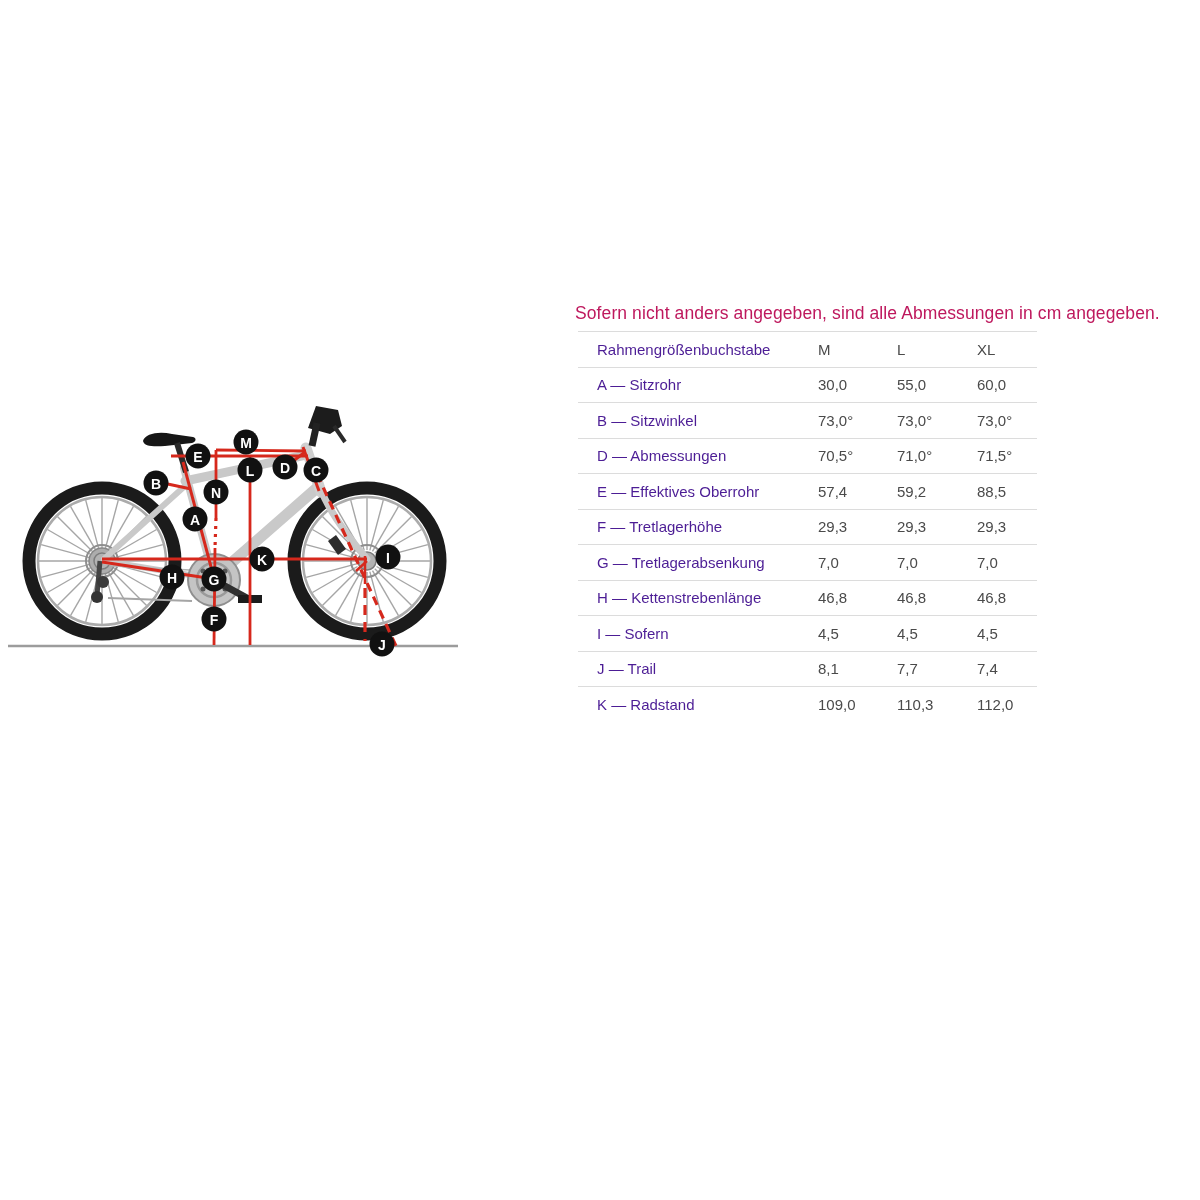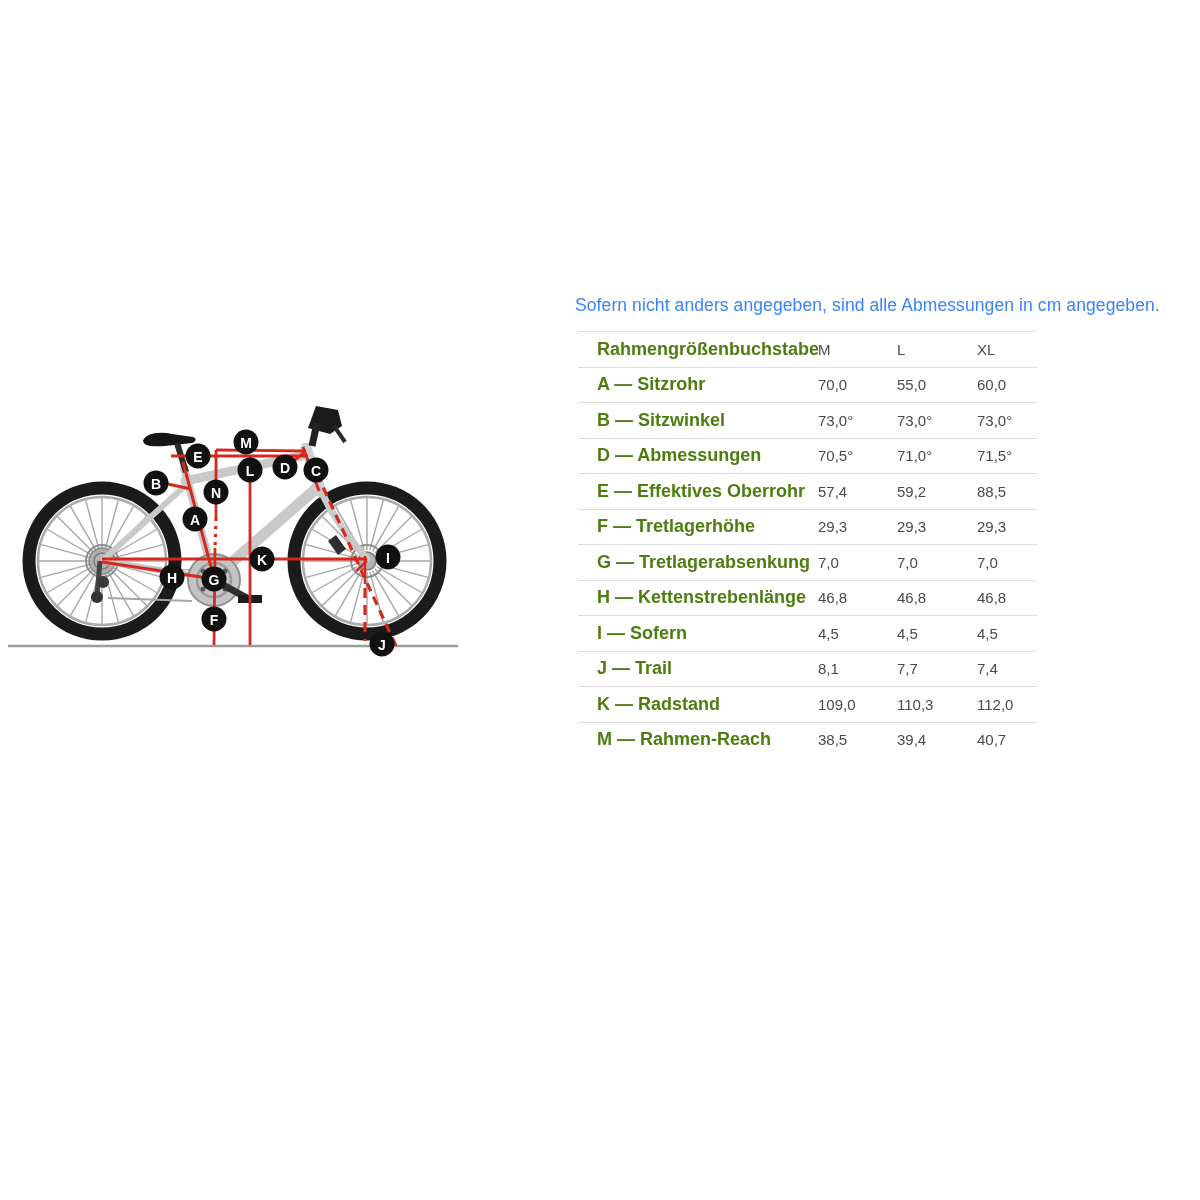--- a/index.html
+++ b/index.html
@@ -14,21 +14,21 @@
   }
   .geo-table{
     position:absolute;left:578px;top:331px;width:459px;
   }
   .t-row{
     display:grid;grid-template-columns:240px 79px 80px 60px;
     height:35.5px;align-items:center;border-top:1px solid #dcdcdc;
     box-sizing:border-box;
   }
   .t-row .c-label{
-    font-size:18px;font-weight:700;color:#4d7c0f;padding-left:19px;
+    font-size:15px;font-weight:400;color:#4c1d95;padding-left:19px;
     white-space:nowrap;
   }
   .t-row .c-val{
     font-size:15px;font-weight:400;color:#4a4a4a;white-space:nowrap;
   }
   .t-row.header .c-val{color:#4a4a4a;}
   svg text{font-family:"Liberation Sans", sans-serif;}
 </style>
 </head>
 <body>
@@ -210,33 +210,33 @@
         <circle cx="246" cy="442" r="12.5" fill="#111111"></circle>
         <text x="246" y="442.5" fill="#ffffff" font-size="14" font-weight="bold" text-anchor="middle" dominant-baseline="central">M</text>
       </g>
       <g>
         <circle cx="216" cy="492" r="12.5" fill="#111111"></circle>
         <text x="216" y="492.5" fill="#ffffff" font-size="14" font-weight="bold" text-anchor="middle" dominant-baseline="central">N</text>
       </g>
     </g>
 </svg>
 
-<div class="note" style="color: #3b82f6;">Sofern nicht anders angegeben, sind alle Abmessungen in cm angegeben.</div>
+<div class="note" style="color: #be185d; margin-top: 8px;">Sofern nicht anders angegeben, sind alle Abmessungen in cm angegeben.</div>
 
 <div class="geo-table">
   <div class="t-row header">
     <div class="c-label">Rahmengrößenbuchstabe</div>
     <div class="c-val">M</div>
     <div class="c-val">L</div>
     <div class="c-val">XL</div>
   </div>
   <div id="table-rows">
       <div class="t-row">
         <div class="c-label">A — Sitzrohr</div>
-        <div class="c-val">70,0</div>
+        <div class="c-val">30,0</div>
         <div class="c-val">55,0</div>
         <div class="c-val">60,0</div>
       </div>
       <div class="t-row">
         <div class="c-label">B — Sitzwinkel</div>
         <div class="c-val">73,0°</div>
         <div class="c-val">73,0°</div>
         <div class="c-val">73,0°</div>
       </div>
       <div class="t-row">
@@ -280,20 +280,14 @@
         <div class="c-val">8,1</div>
         <div class="c-val">7,7</div>
         <div class="c-val">7,4</div>
       </div>
       <div class="t-row">
         <div class="c-label">K — Radstand</div>
         <div class="c-val">109,0</div>
         <div class="c-val">110,3</div>
         <div class="c-val">112,0</div>
       </div>
-      <div class="t-row">
-        <div class="c-label">M — Rahmen-Reach</div>
-        <div class="c-val">38,5</div>
-        <div class="c-val">39,4</div>
-        <div class="c-val">40,7</div>
-      </div>
     </div>
 </div>
 
 </body></html>

